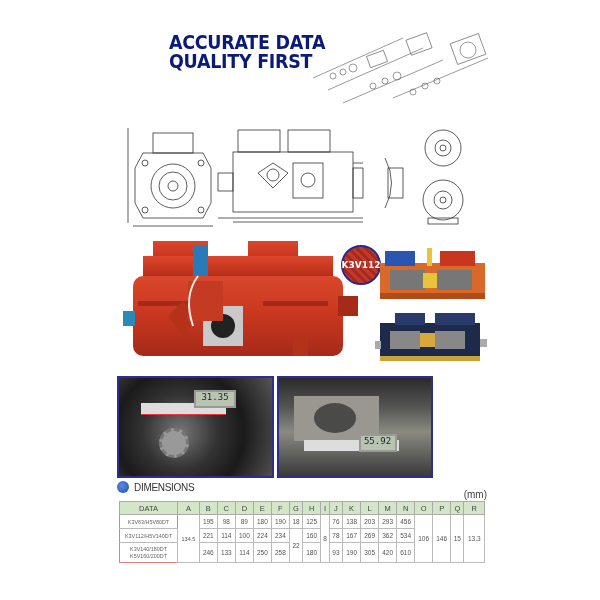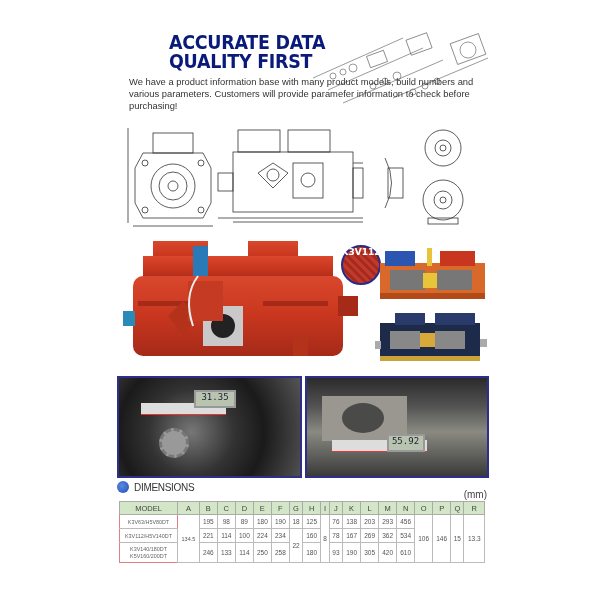--- a/index.html
+++ b/index.html
@@ -25,28 +25,28 @@
 
   
   .tech { position: absolute; left: 10px; top: 90px; width: 360px; height: 110px; }
 
   
   .pump-section { position: absolute; left: 0; top: 200px; width: 380px; height: 150px; }
   .main-pump { position: absolute; left: 10px; top: 8px; width: 245px; height: 130px; }
   .badge {
     position: absolute; left: 228px; top: 17px; width: 40px; height: 40px; border-radius: 50%;
     background: repeating-linear-gradient(45deg, #c0392b 0 3px, #a52a1e 3px 6px);
-    border: 2px solid #2a2a8a; display: flex; justify-content: center;
+    border: 2px solid #2a2a8a; display: flex; align-items: center; justify-content: center;
   }
   .badge span { color: #fff; font-weight: bold; font-size: 9px; font-family: "DejaVu Sans", sans-serif; }
   .cut-pump { position: absolute; left: 262px; top: 20px; width: 112px; height: 55px; }
   .cut-pump2 { position: absolute; left: 262px; top: 83px; width: 112px; height: 55px; }
 
   
-  .photos { position: absolute; left: 4px; top: 348px; width: 372px; height: 102px; display: flex; gap: 3px; }
+  .photos { position: absolute; left: 4px; top: 348px; width: 316px; height: 102px; display: flex; gap: 3px; }
   .photo { flex: 1; border: 2px solid #2e2f8a; position: relative; overflow: hidden; }
   .p1 { background: radial-gradient(circle at 40% 55%, #777 0%, #333 35%, #1a1a1a 60%, #555 100%); }
   .p2 { background: linear-gradient(90deg, #222 0%, #444 20%, #666 45%, #555 70%, #2a2a2a 100%); }
   .p3 { background: linear-gradient(180deg, #2a2a2a 0%, #555 30%, #8a8a82 55%, #3a3a3a 100%); }
   .caliper-display {
     position: absolute; background: #b8c4b0; border: 2px solid #999; color: #223;
     font-family: "DejaVu Sans Mono", monospace; font-size: 9px; text-align: center; line-height: 11px;
   }
   .caliper-bar { position: absolute; background: #ddd; height: 12px; border-bottom: 1px solid #e33; }
 
@@ -94,21 +94,20 @@
       <circle cx="195" cy="22" r="8"></circle>
       <rect x="95" y="25" width="18" height="12" transform="rotate(-20 104 31)"></rect>
     </g>
   </svg>
 
   <div class="headline">
     <div class="line">ACCURATE DATA</div>
     <div class="line">QUALITY FIRST</div>
   </div>
 
-  <p class="intro">We have a product information base with many product models, build numbers and various parameters. Customers will provide paramefer information to check before purchasing!</p>
 
   <svg class="tech" viewBox="0 0 360 110">
     <g stroke="#333" stroke-width="0.8" fill="none">
 
       <rect x="30" y="15" width="40" height="20"></rect>
       <path d="M20 35 L80 35 L88 50 L88 85 L80 100 L20 100 L12 85 L12 50 Z"></path>
       <circle cx="50" cy="68" r="22"></circle>
       <circle cx="50" cy="68" r="14"></circle>
       <circle cx="50" cy="68" r="5"></circle>
       <circle cx="22" cy="45" r="3"></circle>
@@ -214,21 +213,21 @@
 
   <div class="dims-header">
     <span class="dims-icon"></span>
     <span class="dims-title">DIMENSIONS</span>
   </div>
   <div class="mm">(mm)</div>
 
   <table class="dims">
     <thead>
       <tr>
-        <th style="width:58px">MODEL</th>
+        <th style="width:58px">DATA</th>
         <th>A</th>
         <th>B</th>
         <th>C</th>
         <th>D</th>
         <th>E</th>
         <th>F</th>
         <th>G</th>
         <th>H</th>
         <th>I</th>
         <th>J</th>

